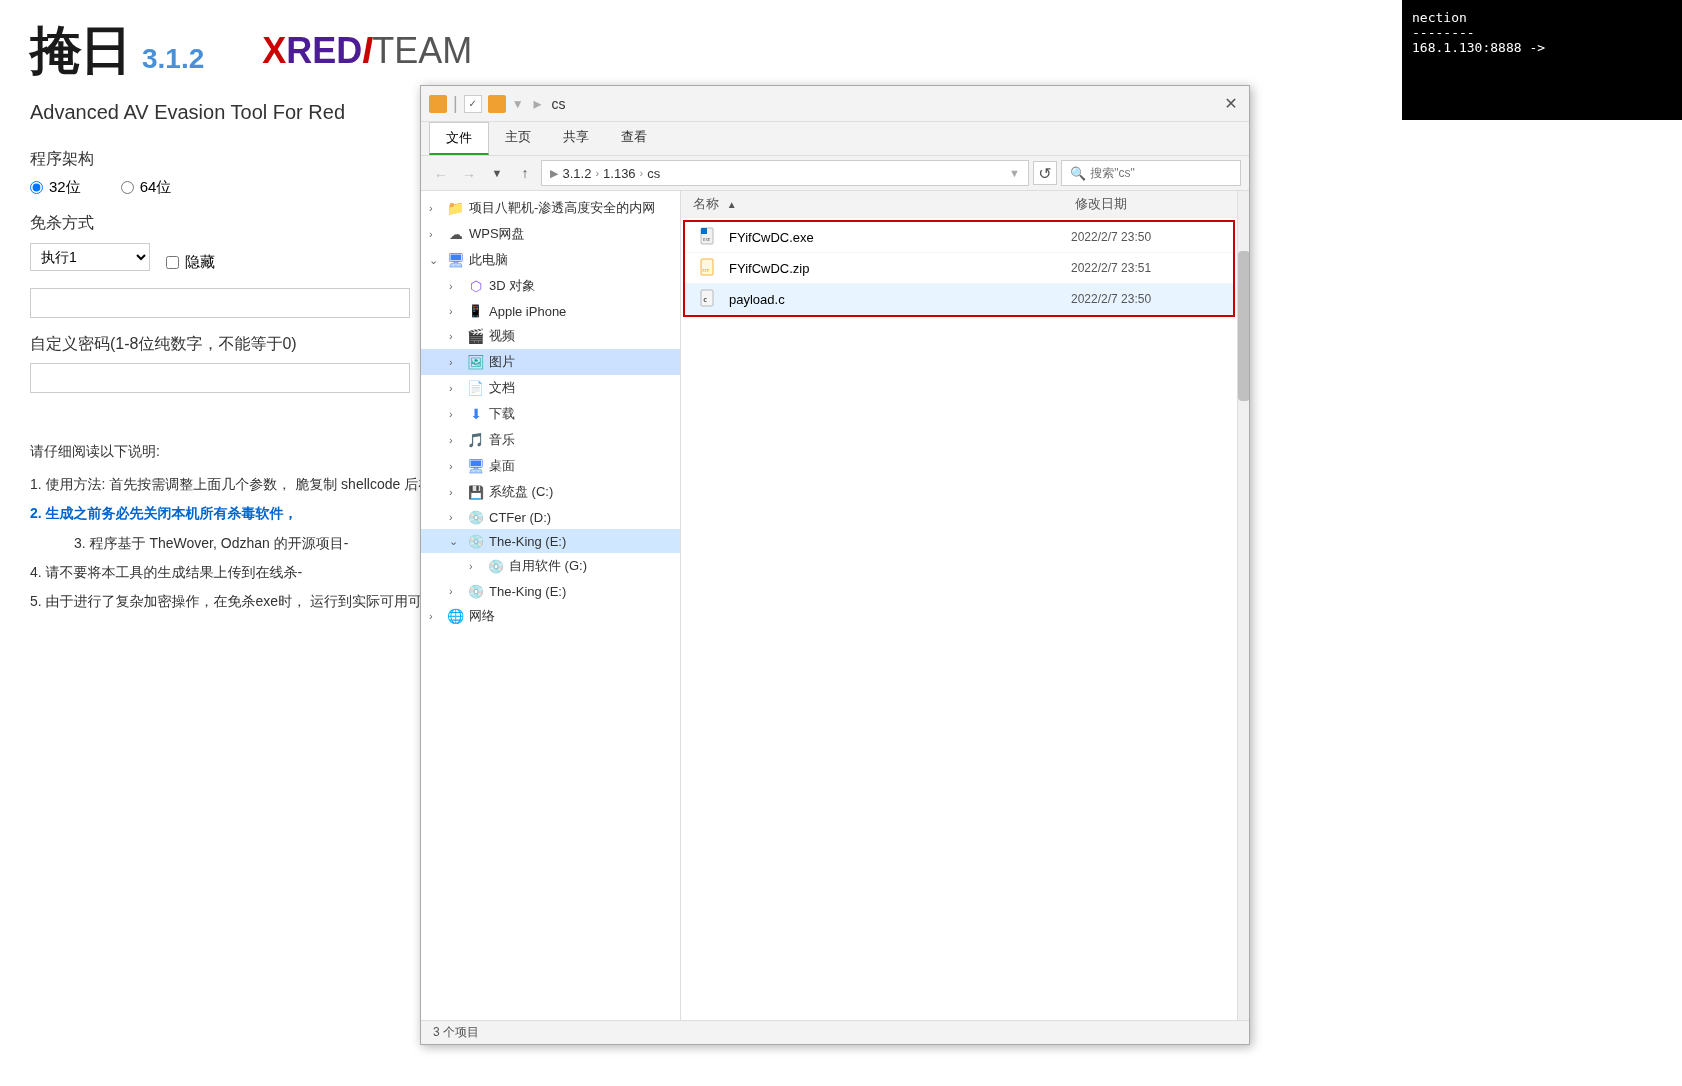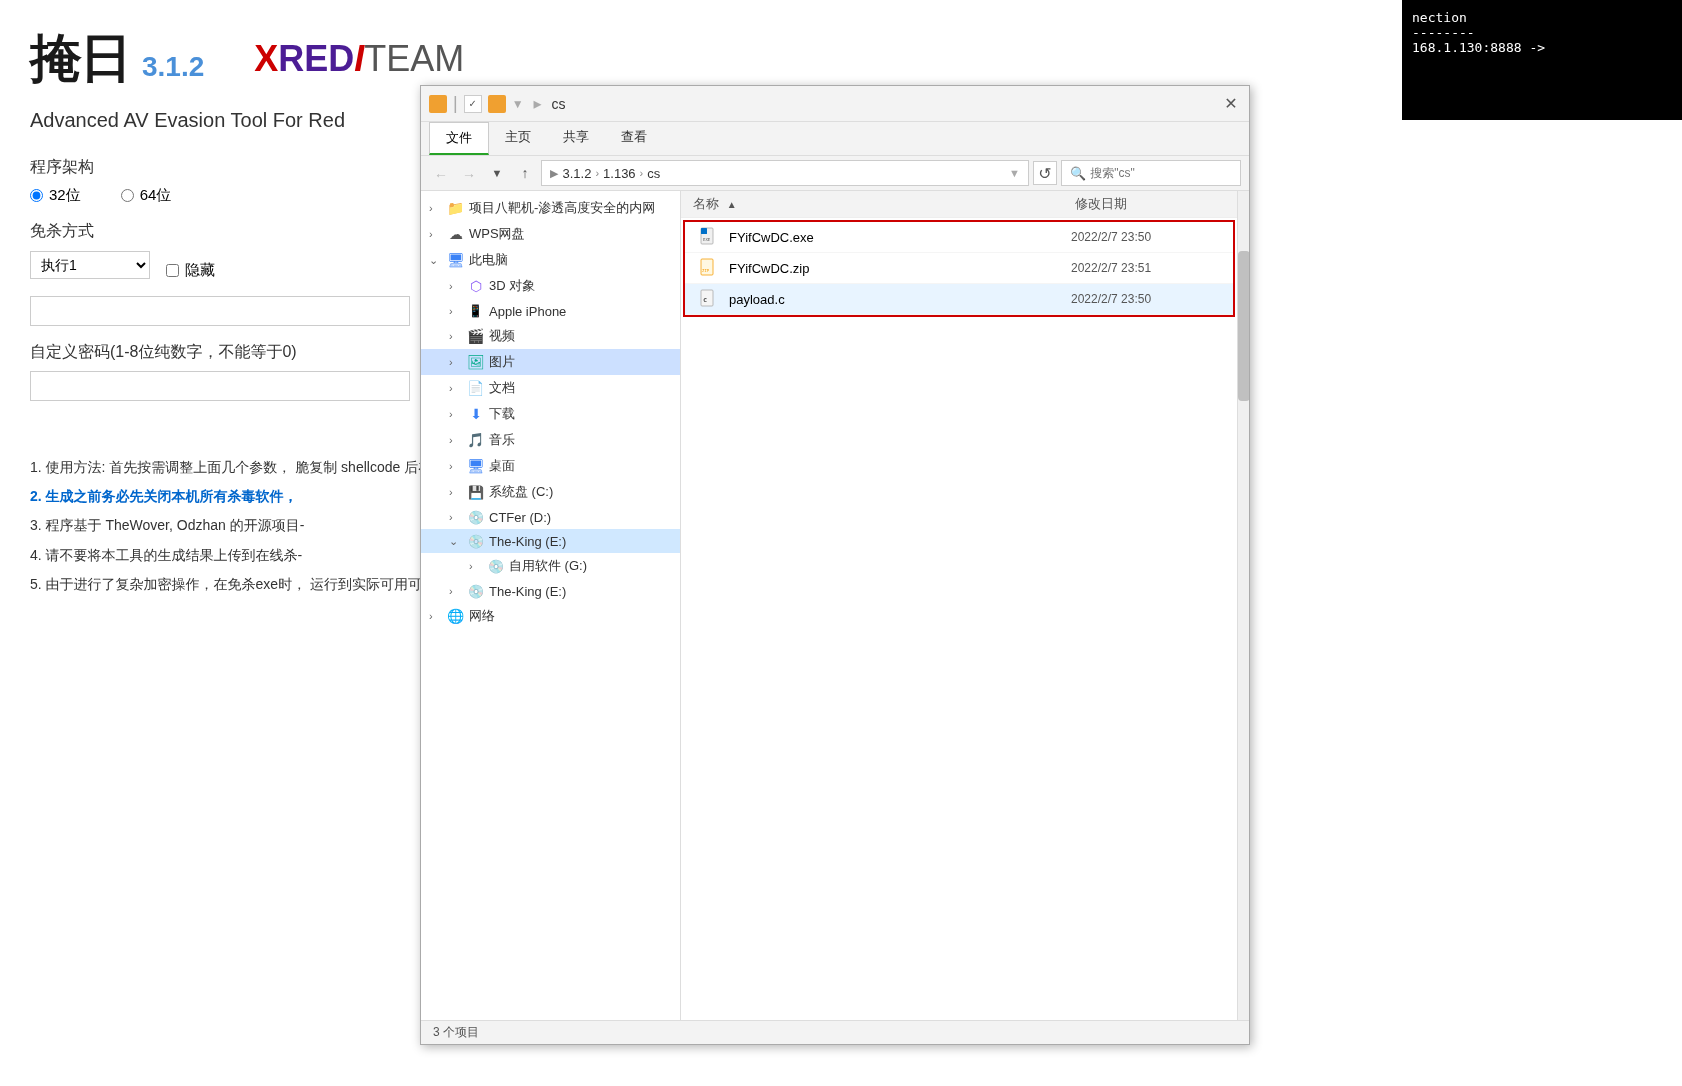--- a/index.html
+++ b/index.html
@@ -14,24 +14,24 @@
 
     
     .bg-app {
       position: absolute;
       top: 0; left: 0;
       width: 100%; height: 100%;
       background: #ffffff;
     }
 
     .bg-header {
-      padding: 24px 30px 10px 30px;
-      display: flex;
-      align-items: center;
-      gap: 30px;
+      padding: 16px 30px 10px 30px;
+      display: flex;
+      align-items: center;
+      gap: 38px;
     }
 
     .bg-title {
       font-size: 52px;
       font-weight: 900;
       color: #1a1a1a;
       letter-spacing: -2px;
     }
 
     .bg-version {
@@ -482,24 +482,25 @@
       <div class="form-checkbox-row">
         <input type="checkbox" style="">
         <span>隐藏</span>
       </div>
     </div>
     <input class="form-input" type="text" style="">
     <div class="form-section-label">自定义密码(1-8位纯数字，不能等于0)</div>
     <input class="form-input" type="text" style="">
   </div>
   <div class="instructions">
+    <div>请仔细阅读以下说明:</div>
     <div style="margin-top:8px;">1. 使用方法: 首先按需调整上面几个参数，
 脆复制 shellcode 后在本窗口按下 Ctrl+V。稍</div>
     <div style="margin-top: 4px; color: rgb(0, 102, 204); font-weight: 600;" class="highlight">2. 生成之前务必先关闭本机所有杀毒软件，</div>
-    <div style="margin-top:4px;">3. 程序基于 TheWover, Odzhan 的开源项目-</div>
+    <div style="margin-top:4px;margin-left:44px;">3. 程序基于 TheWover, Odzhan 的开源项目-</div>
     <div style="margin-top:4px;">4. 请不要将本工具的生成结果上传到在线杀-</div>
     <div style="margin-top:4px;">5. 由于进行了复杂加密操作，在免杀exe时，
 运行到实际可用可能需要一段时间的等待。</div>
   </div>
 </div>
 
 <div class="terminal-bg">
   <div>nection</div>
   <div>--------</div>
   <div>168.1.130:8888 -&gt;</div>

